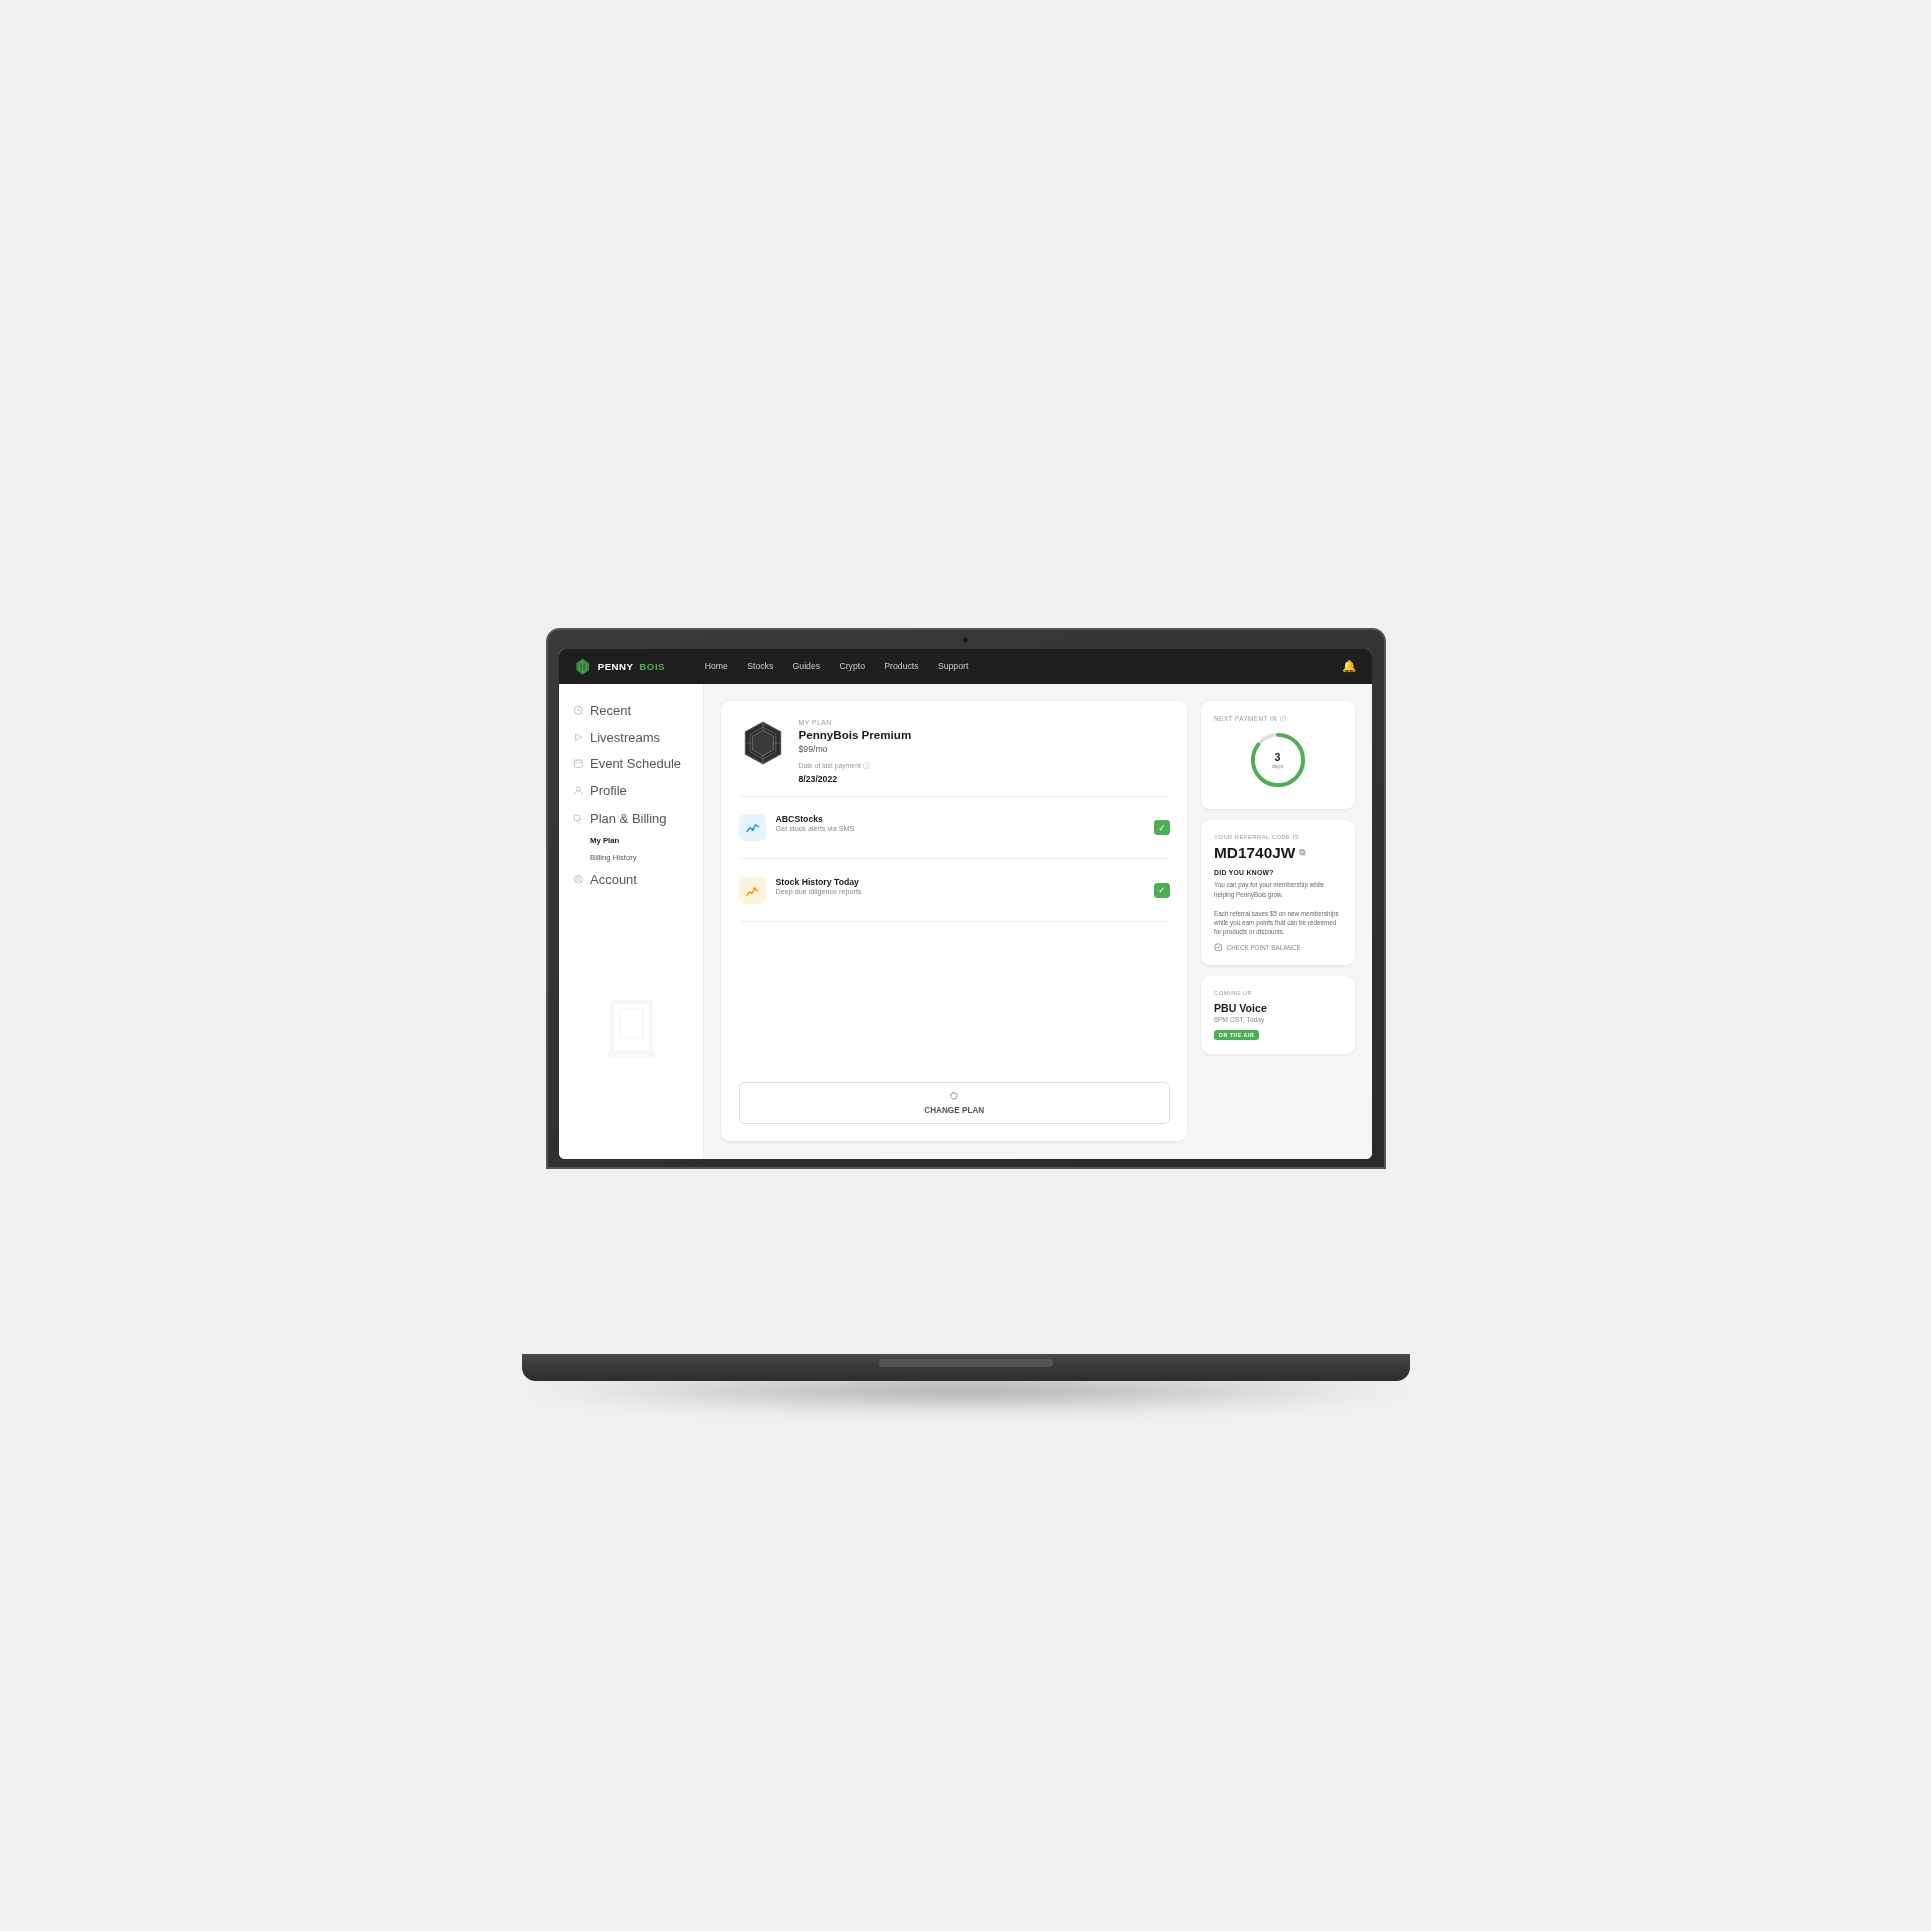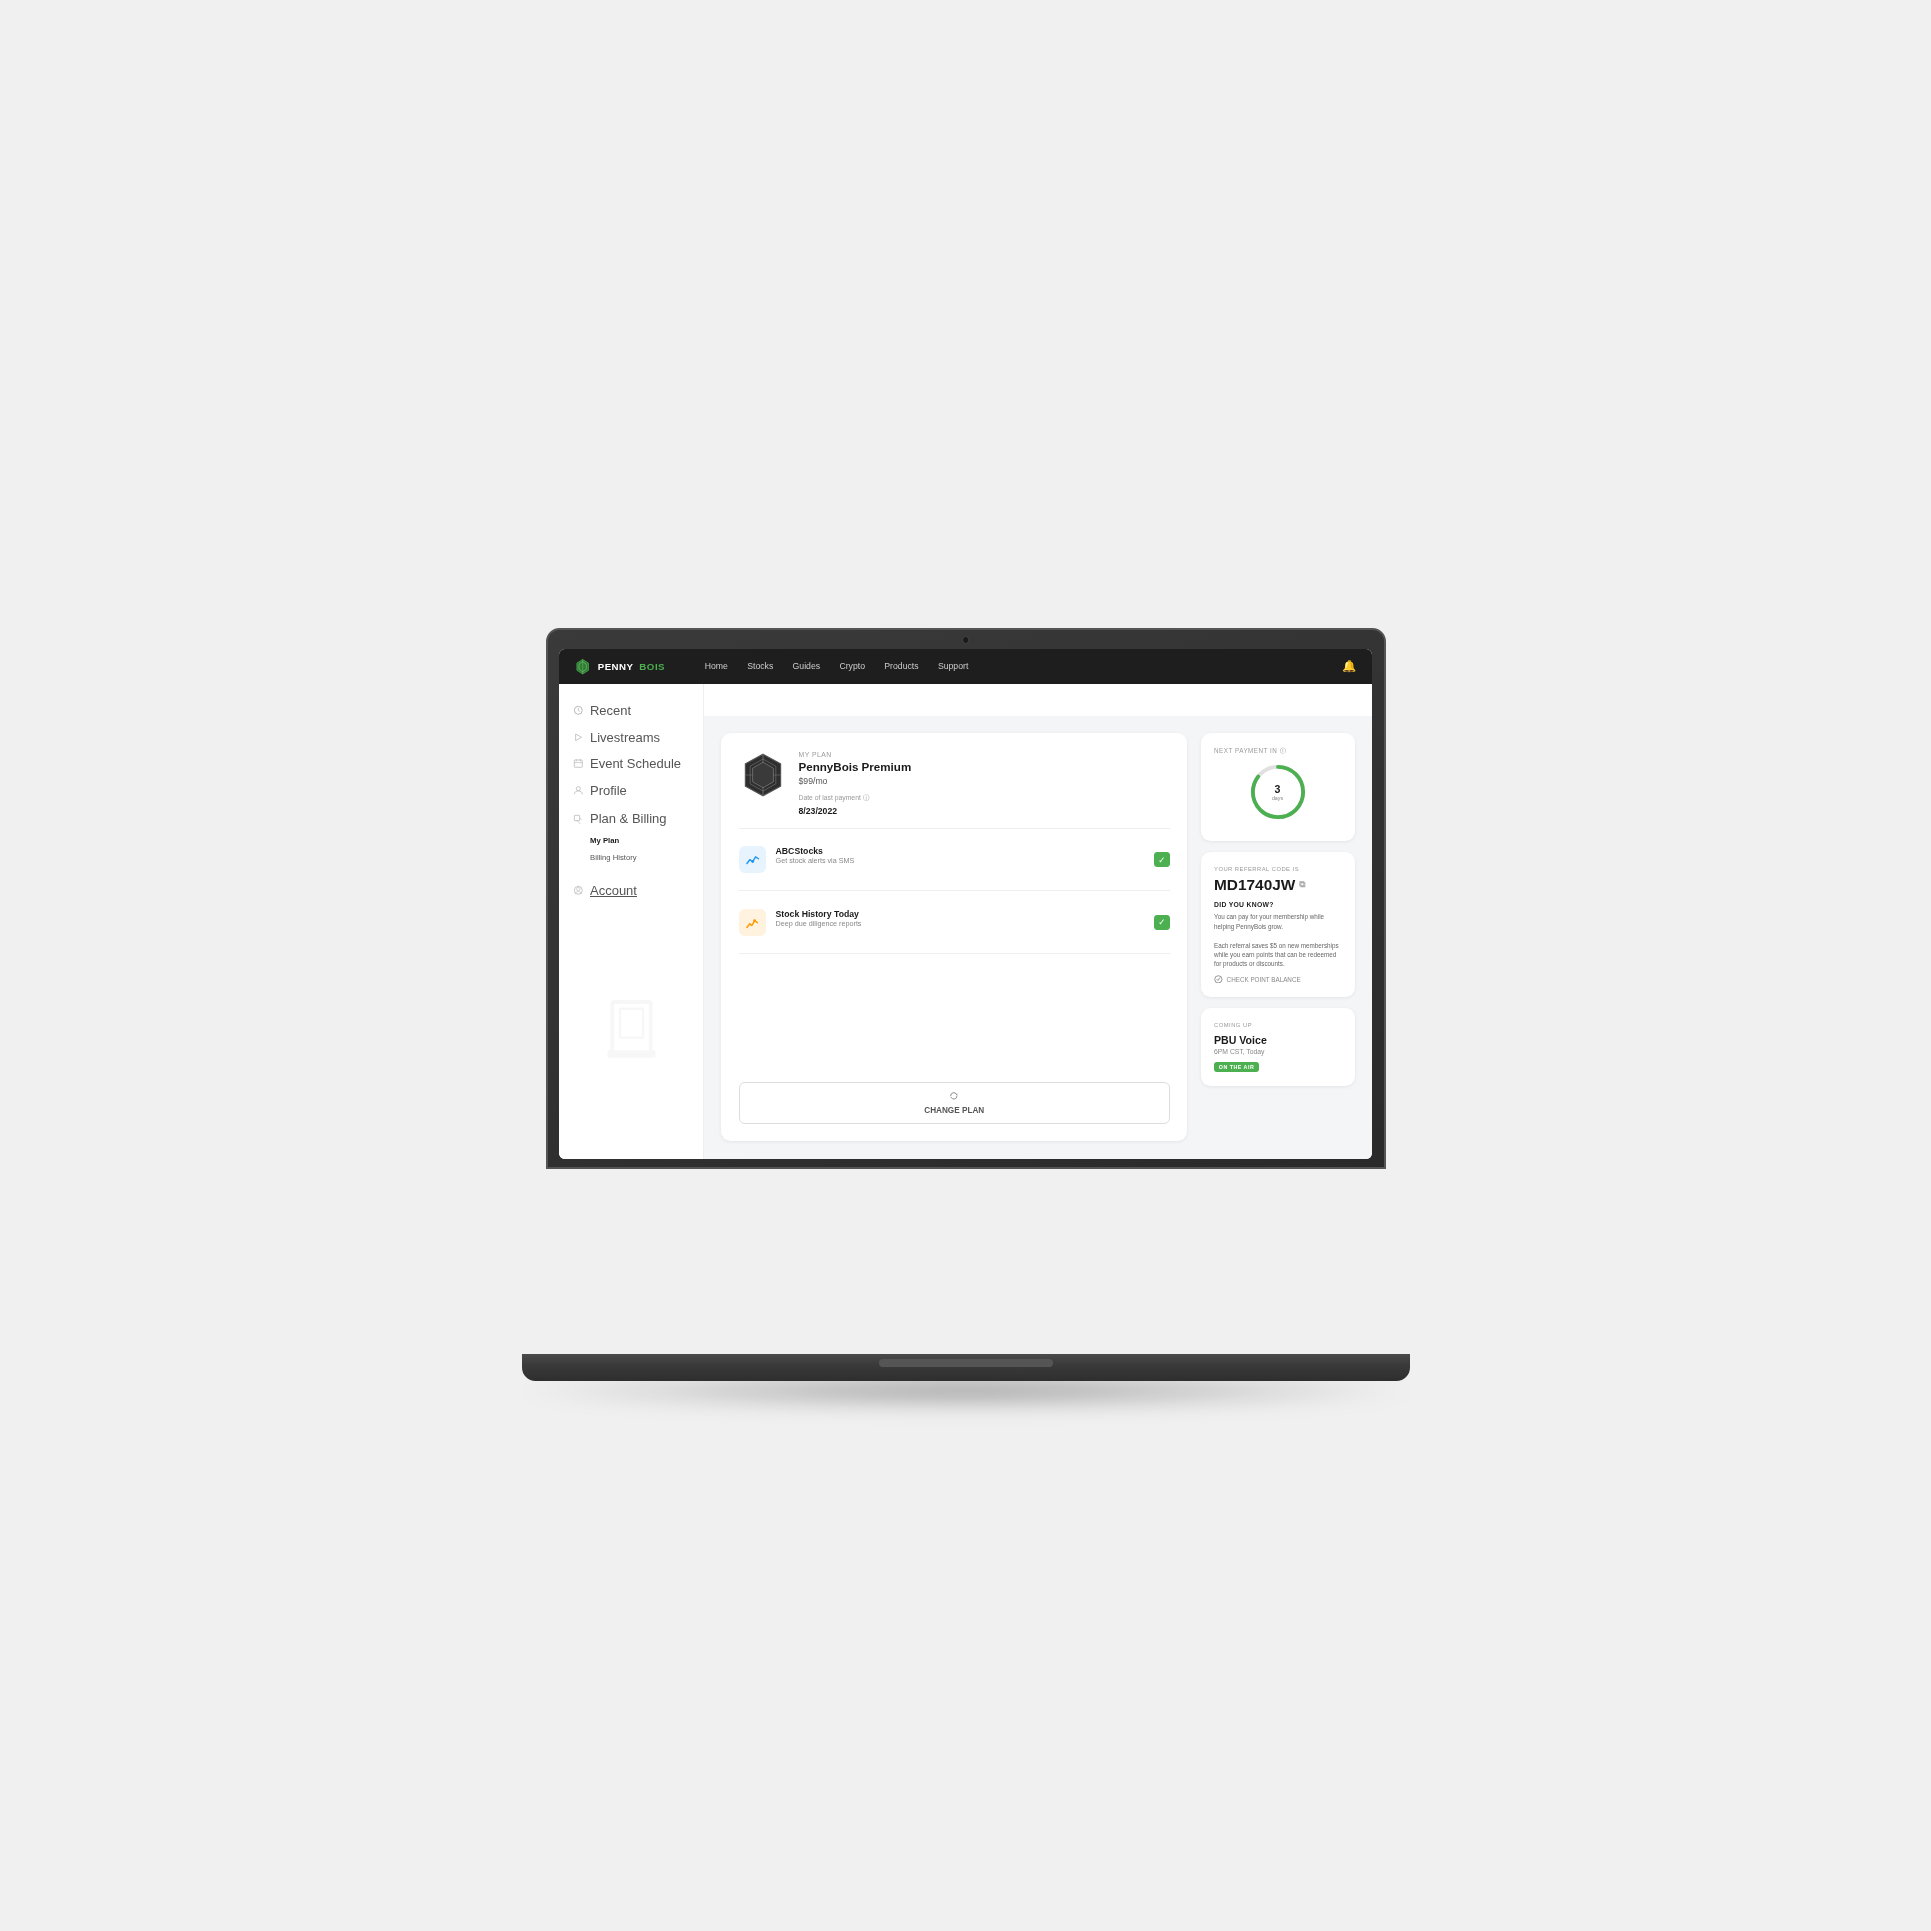--- a/index.html
+++ b/index.html
@@ -225,21 +225,20 @@
     }
 
     
     .content {
       flex: 1;
       background: #f4f5f7;
       padding: 17.4px;
       display: flex;
       gap: 13.5px;
       overflow: hidden;
-      margin-top: 32px;
     }
 
     
     .plan-card {
       background: #fff;
       border-radius: 9.7px;
       padding: 17.4px;
       flex: 1;
       display: flex;
       flex-direction: column;
@@ -582,21 +581,21 @@
             <div class="sidebar-group-label">
               <svg class="sidebar-icon" viewBox="0 0 16 16" fill="none">
                 <rect x="2" y="2" width="8" height="8" rx="1" stroke="#888" stroke-width="1.2"></rect>
                 <path d="M6 10l6 6M10 6l3 3" stroke="#888" stroke-width="1"></path>
               </svg>
               <span>Plan &amp; Billing</span>
             </div>
             <div class="sidebar-subitem active">My Plan</div>
             <div class="sidebar-subitem">Billing History</div>
           </div>
-          <div class="sidebar-item" style="margin-top:11px;text-decoration:underline;">
+          <div class="sidebar-item" style="margin-top:0;">
             <svg class="sidebar-icon" viewBox="0 0 16 16" fill="none">
               <circle cx="8" cy="8" r="6" stroke="#888" stroke-width="1.2"></circle>
               <circle cx="8" cy="6" r="2.5" stroke="#888" stroke-width="1"></circle>
               <path d="M3.5 13c.5-2 2.5-3 4.5-3s4 1 4.5 3" stroke="#888" stroke-width="1"></path>
             </svg>
             <span>Account</span>
           </div>
 
           <div class="sidebar-watermark">
             <svg width="77" height="87" viewBox="0 0 80 90" fill="none">

